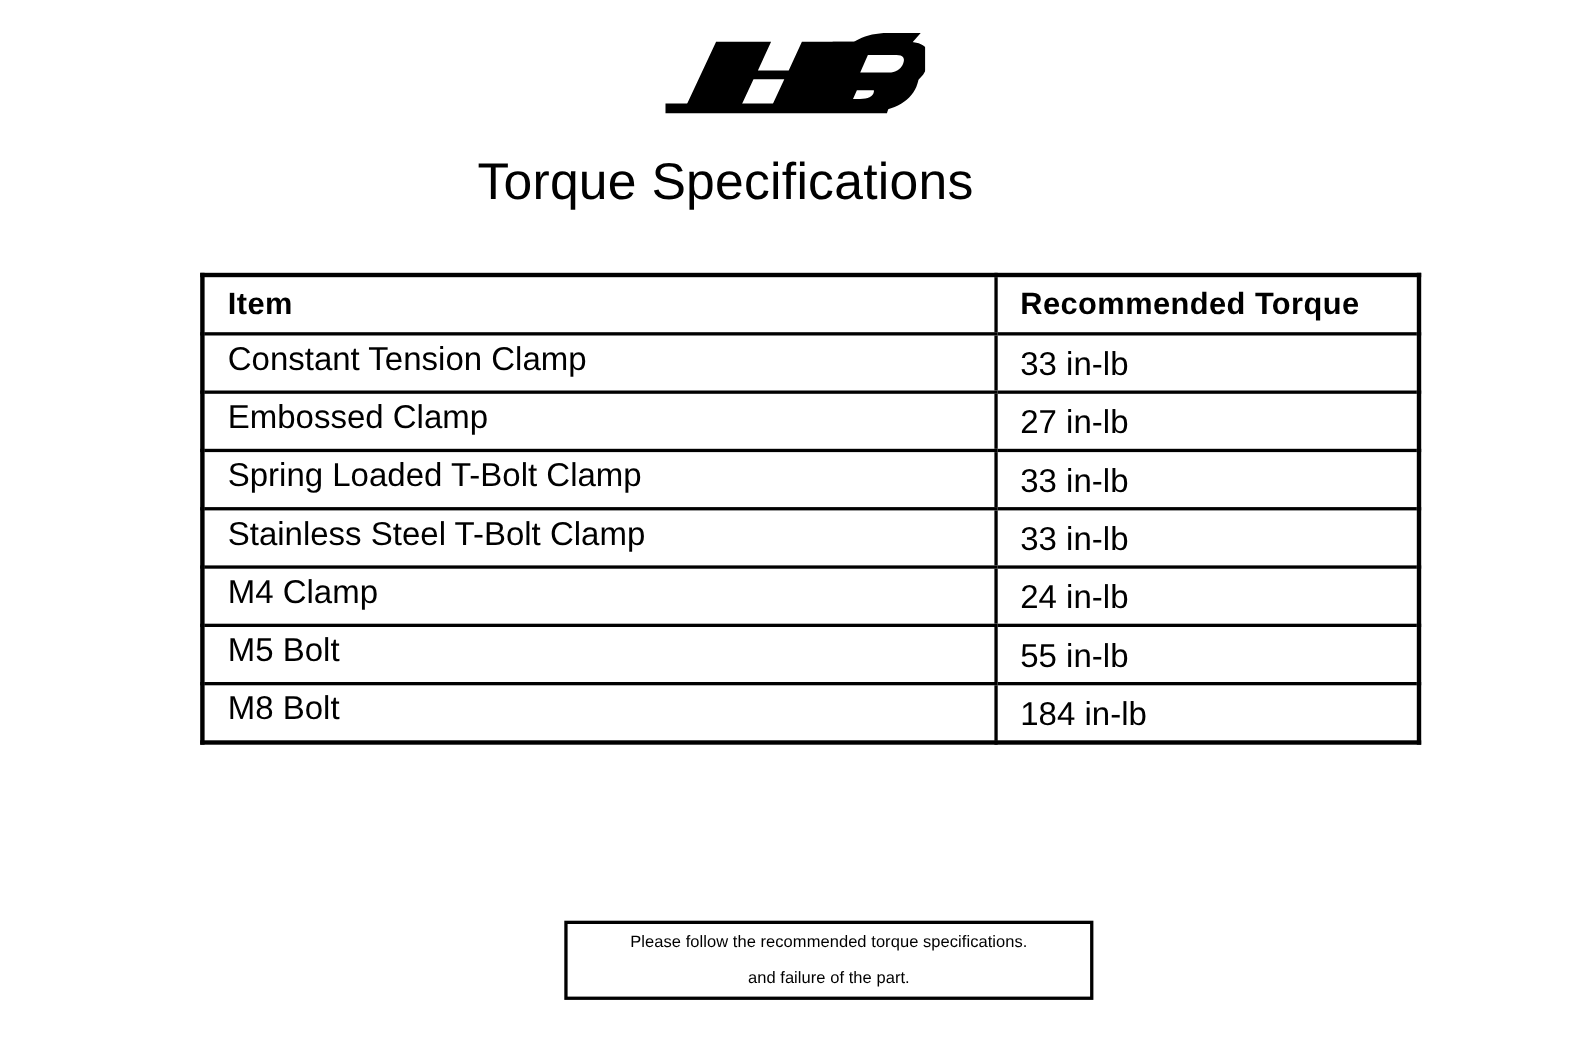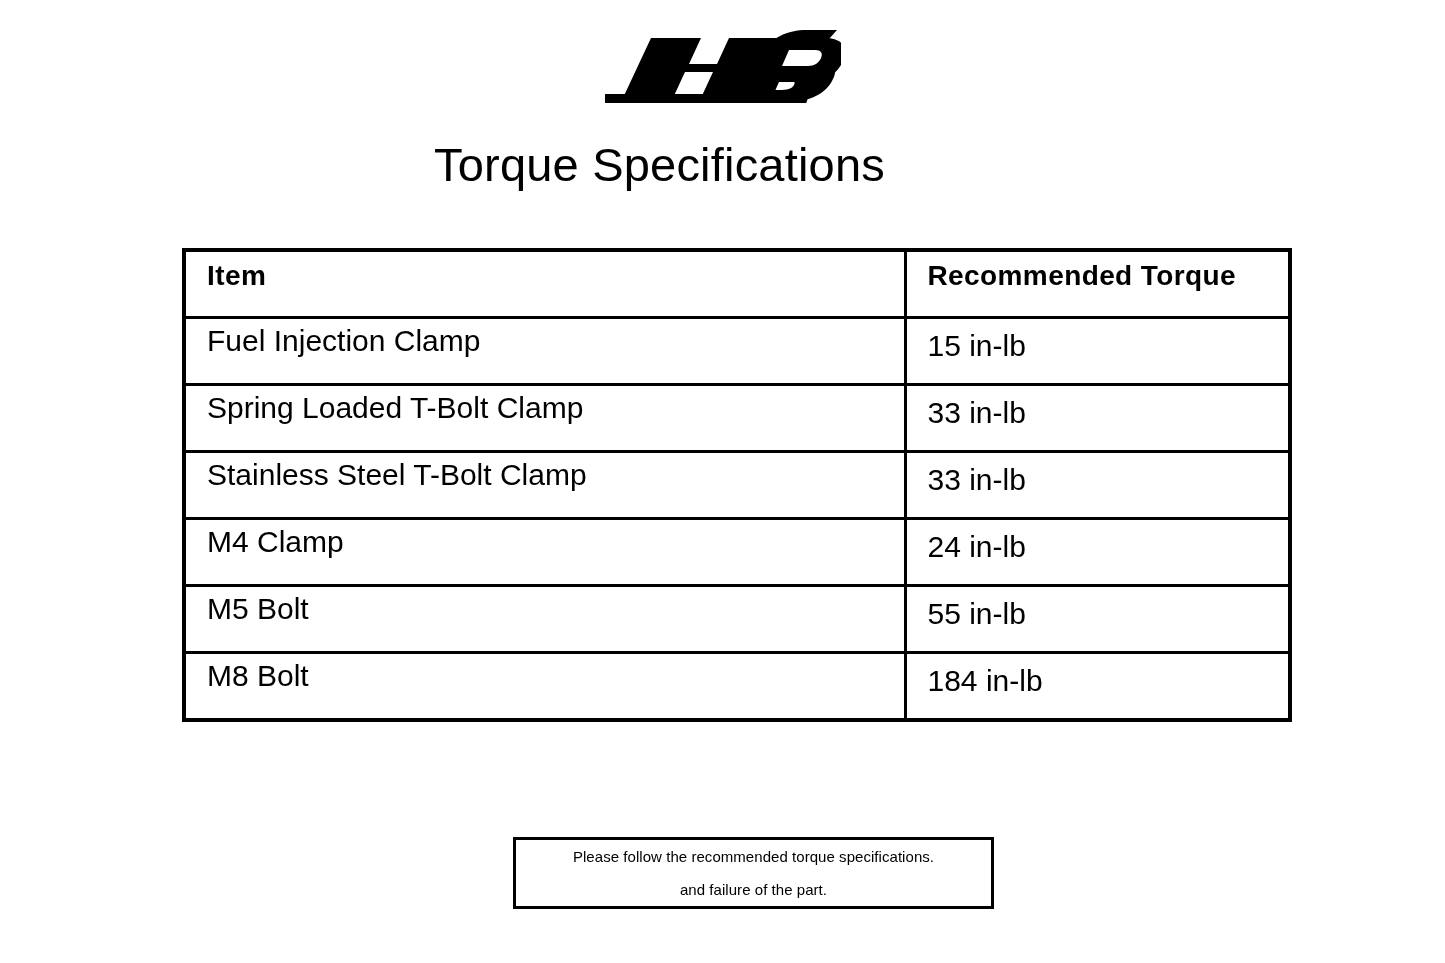--- a/index.html
+++ b/index.html
@@ -56,21 +56,21 @@
     table-layout: fixed;
     border: 4px solid #000;
   }
   table.spec-table col.col-item  { width: 721px; }
   table.spec-table col.col-torq  { width: 385px; }
 
   table.spec-table th,
   table.spec-table td {
     border: 0;
     border-bottom: 3px solid #000;
-    padding: 0 0 16px 21px;
+    padding: 0 0 2px 21px;
     height: 48px;
     vertical-align: middle;
     text-align: left;
     font-size: 30px;
     font-weight: 400;
     line-height: 34px;
     white-space: nowrap;
   }
   table.spec-table th {
     font-weight: 700;
@@ -149,24 +149,32 @@
           <span class="head-inner">Item</span>
         </th>
         <th class="cell-torque">
           <span class="head-inner">Recommended Torque</span>
         </th>
       </tr>
     </thead>
     <tbody>
       <tr>
         <td class="cell-item">
-            <span class="cell-item-inner">Fuel Injection Clamp</span>
-          </td>
-        <td class="cell-torque">
-            <span class="cell-torque-inner">15 in-lb</span>
+            <span class="cell-item-inner">Constant Tension Clamp</span>
+          </td>
+        <td class="cell-torque">
+            <span class="cell-torque-inner">33 in-lb</span>
+          </td>
+      </tr>
+      <tr>
+        <td class="cell-item">
+            <span class="cell-item-inner">Embossed Clamp</span>
+          </td>
+        <td class="cell-torque">
+            <span class="cell-torque-inner">27 in-lb</span>
           </td>
       </tr>
       <tr>
         <td class="cell-item">
             <span class="cell-item-inner">Spring Loaded T-Bolt Clamp</span>
           </td>
         <td class="cell-torque">
             <span class="cell-torque-inner">33 in-lb</span>
           </td>
       </tr>

